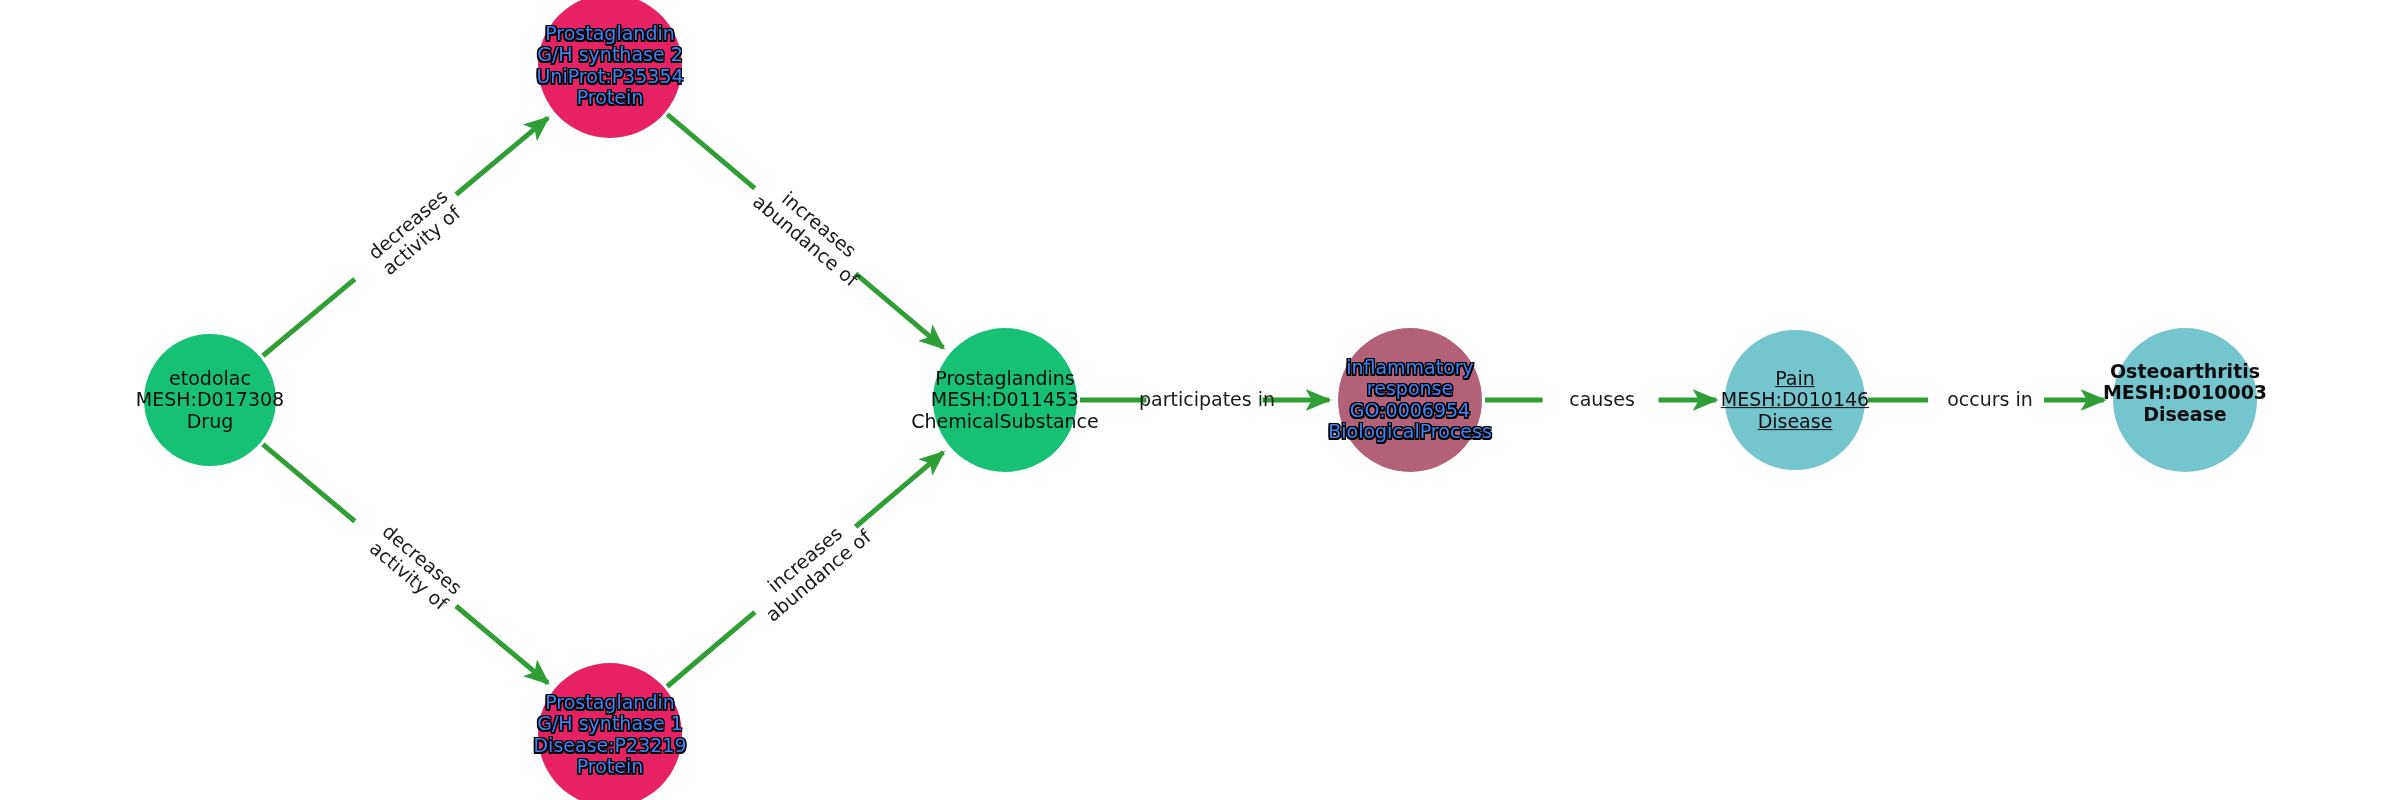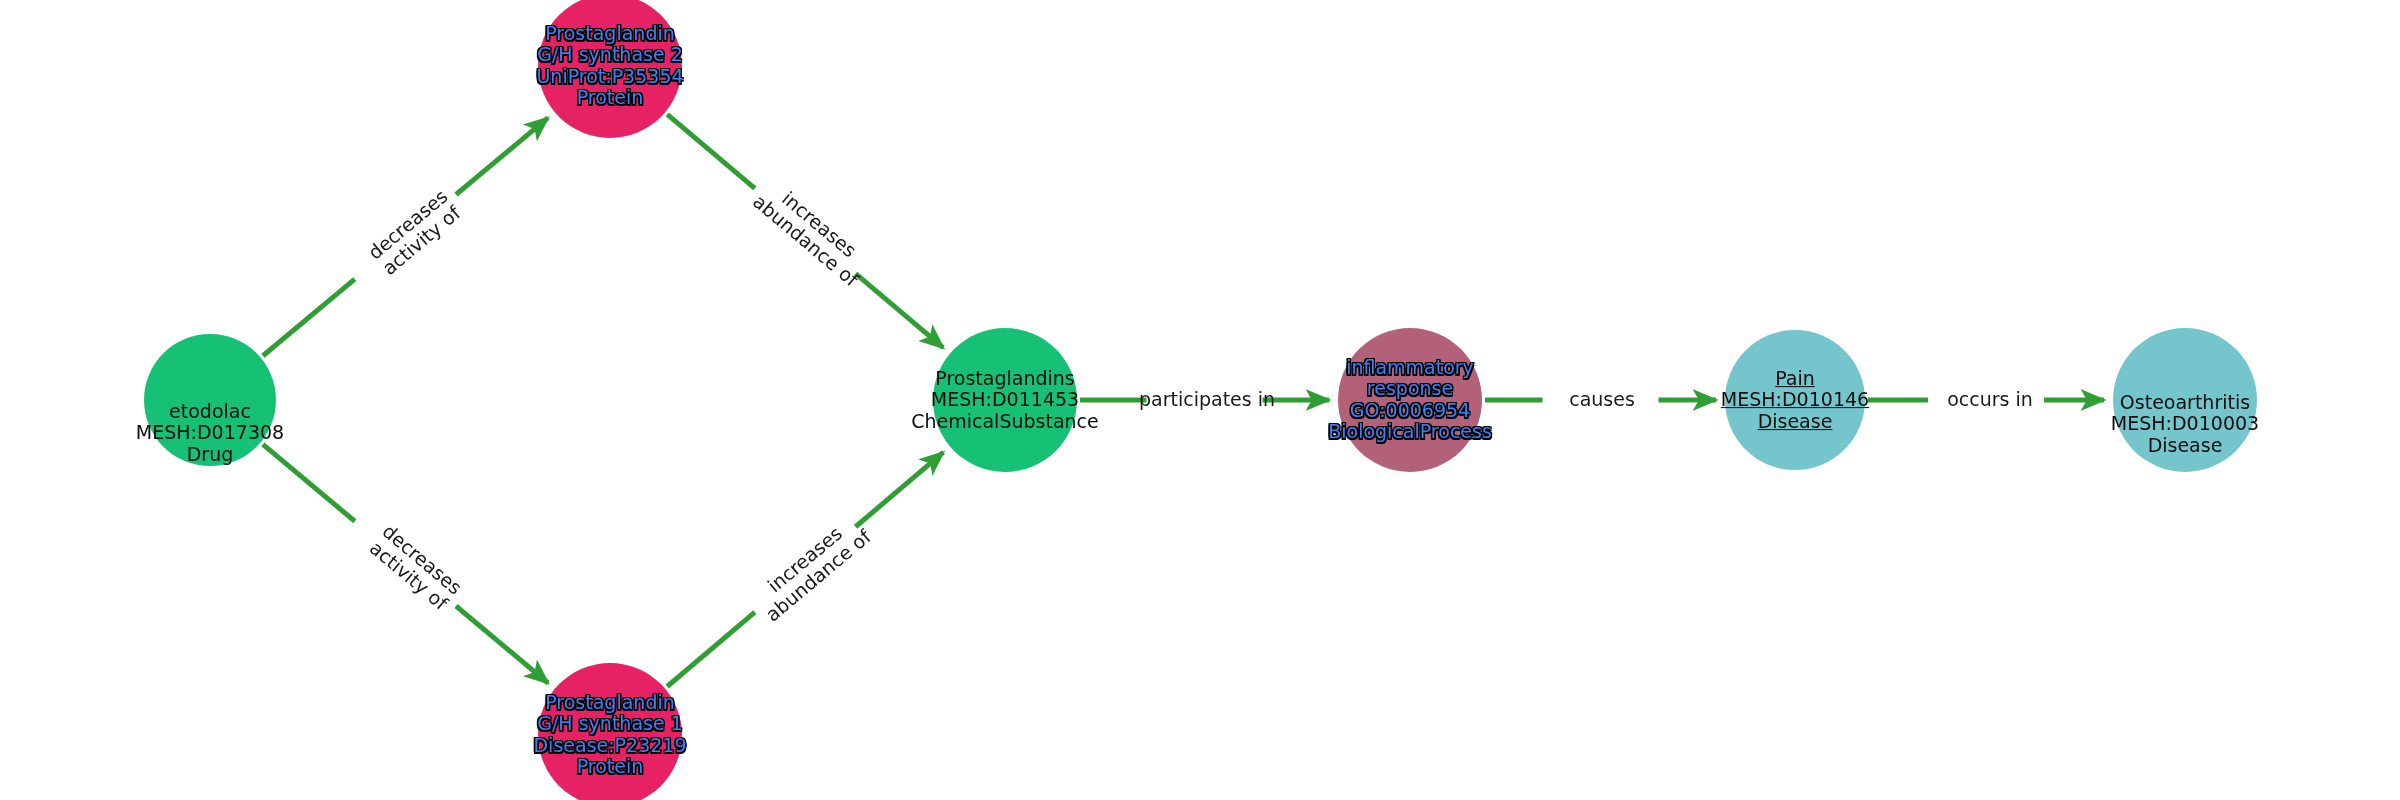--- a/index.html
+++ b/index.html
@@ -100,21 +100,21 @@
         <circle class="node-circle" cx="210" cy="400" r="66" fill="#16c176"></circle>
         <circle class="node-circle" cx="610" cy="66" r="72" fill="#e62264"></circle>
         <circle class="node-circle" cx="610" cy="735" r="72" fill="#e62264"></circle>
         <circle class="node-circle" cx="1005" cy="400" r="72" fill="#16c176"></circle>
         <circle class="node-circle" cx="1410" cy="400" r="72" fill="#b26178"></circle>
         <circle class="node-circle" cx="1795" cy="400" r="70" fill="#74c5cc"></circle>
         <circle class="node-circle" cx="2185" cy="400" r="72" fill="#74c5cc"></circle>
       </g>
   </svg>
   <div id="node-labels-layer">
-      <div class="node-label dark-text" style="left: 210px; top: 400px; margin-top: 33px;"><div>etodolac</div><div>MESH:D017308</div><div>Drug</div></div>
+      <div class="node-label dark-text" style="left: 210px; top: 400px;"><div>etodolac</div><div>MESH:D017308</div><div>Drug</div></div>
       <div class="node-label light-text" style="left: 610px; top: 66px;"><div>Prostaglandin</div><div>G/H synthase 2</div><div>UniProt:P35354</div><div>Protein</div></div>
       <div class="node-label light-text" style="left: 610px; top: 735px;"><div>Prostaglandin</div><div>G/H synthase 1</div><div>Disease:P23219</div><div>Protein</div></div>
       <div class="node-label dark-text" style="left: 1005px; top: 400px;"><div>Prostaglandins</div><div>MESH:D011453</div><div>ChemicalSubstance</div></div>
       <div class="node-label light-text" style="left: 1410px; top: 400px;"><div>inflammatory</div><div>response</div><div>GO:0006954</div><div>BiologicalProcess</div></div>
       <div class="node-label dark-text" style="left: 1795px; top: 400px; text-decoration: underline;"><div>Pain</div><div>MESH:D010146</div><div>Disease</div></div>
-      <div class="node-label dark-text" style="left: 2185px; top: 424px;"><div>Osteoarthritis</div><div>MESH:D010003</div><div>Disease</div></div>
+      <div class="node-label dark-text" style="left: 2185px; top: 393px; font-weight: bold;"><div>Osteoarthritis</div><div>MESH:D010003</div><div>Disease</div></div>
     </div>
 </div>
 
 </body></html>

